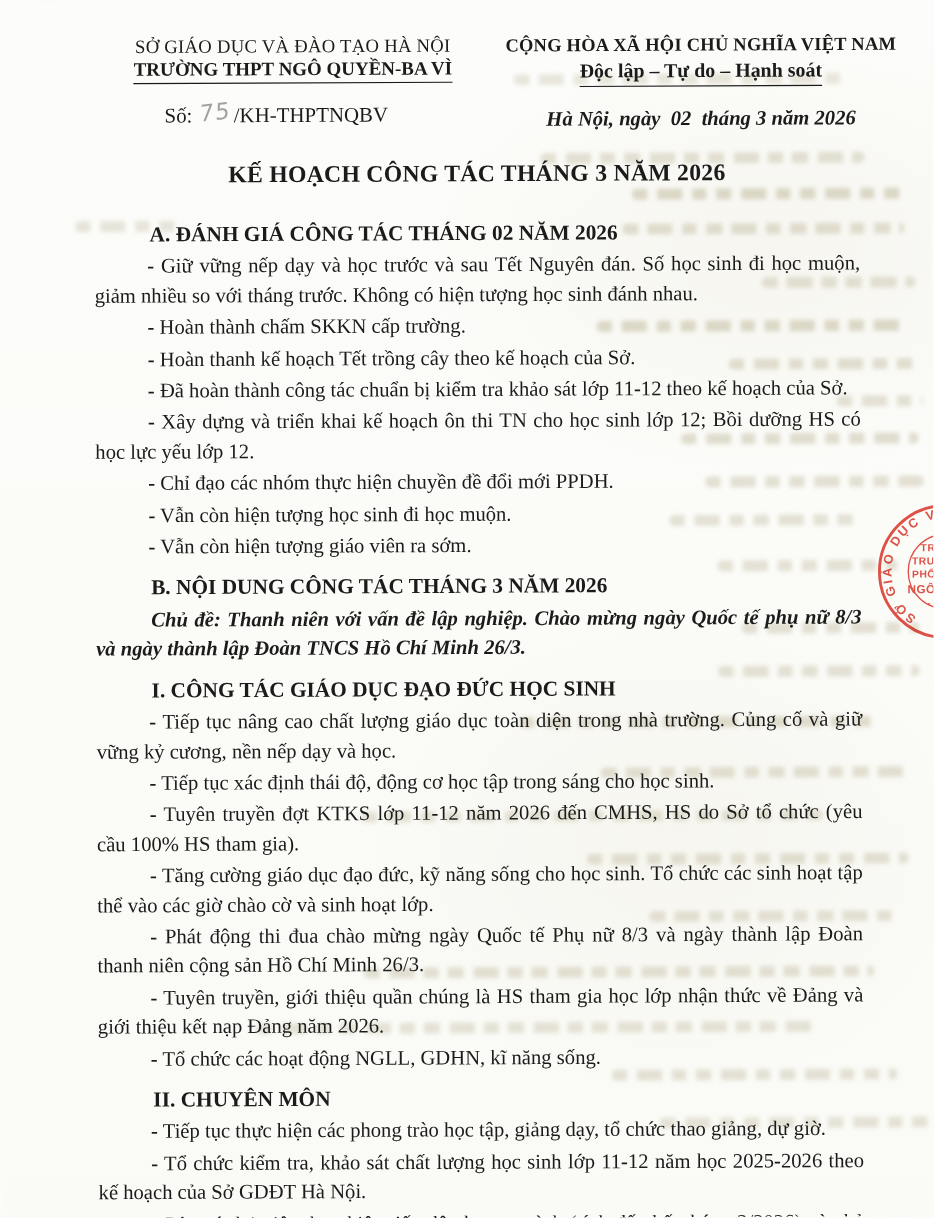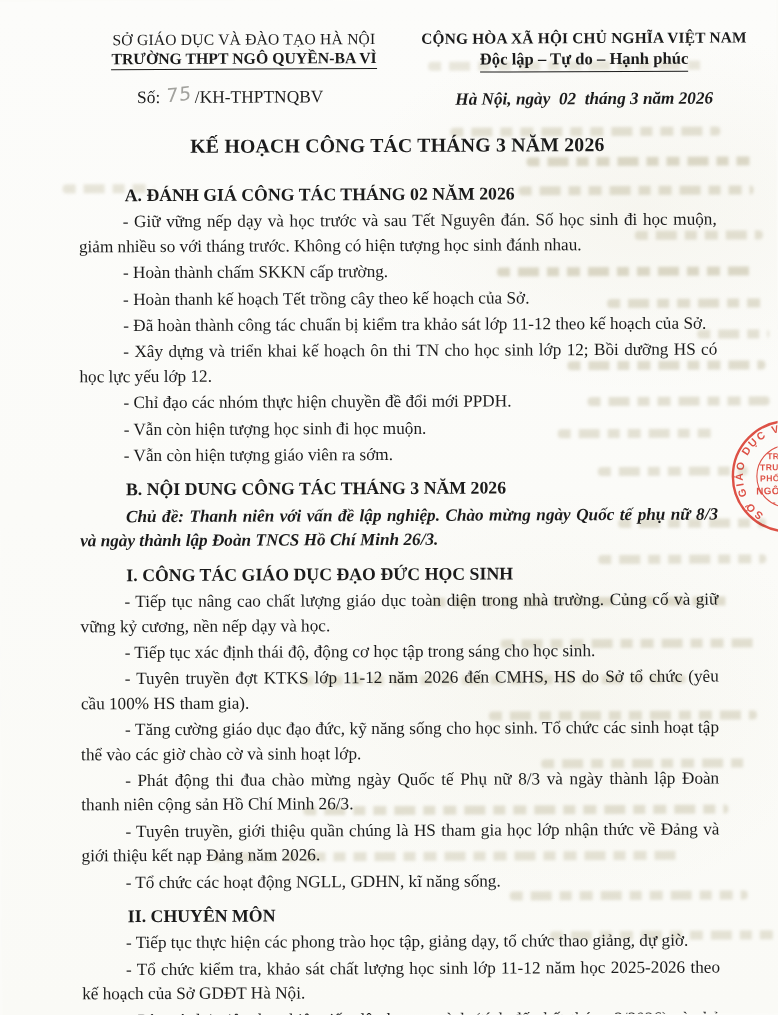--- a/index.html
+++ b/index.html
@@ -99,21 +99,21 @@
       <div class="h-left">
         <div class="h-dept">SỞ GIÁO DỤC VÀ ĐÀO TẠO HÀ NỘI</div>
         <div class="h-school"><span class="u">TRƯỜNG THPT NGÔ QUYỀN-BA VÌ</span></div>
         <div class="doc-number">
           <span>Số:</span>
           <span class="handwritten">75</span><span>/KH-THPTNQBV</span>
         </div>
       </div>
       <div class="h-right">
         <div class="motto1">CỘNG HÒA XÃ HỘI CHỦ NGHĨA VIỆT NAM</div>
-        <div class="motto2"><span class="u">Độc lập – Tự do – Hạnh phúc</span></div>
+        <div class="motto2"><span class="u">Độc lập – Tự do – Hạnh soát</span></div>
         <div class="date">Hà Nội, ngày  02  tháng 3 năm 2026</div>
       </div>
     </div>
 
     <div class="doc-title">KẾ HOẠCH CÔNG TÁC THÁNG 3 NĂM 2026</div>
 
     <div class="doc-body">
         <div class="blk heading">A. ĐÁNH GIÁ CÔNG TÁC THÁNG 02 NĂM 2026</div>
         <div class="blk para">- Giữ vững nếp dạy và học trước và sau Tết Nguyên đán. Số học sinh đi học muộn, giảm nhiều so với tháng trước. Không có hiện tượng học sinh đánh nhau.</div>
         <div class="blk para">- Hoàn thành chấm SKKN cấp trường.</div>

